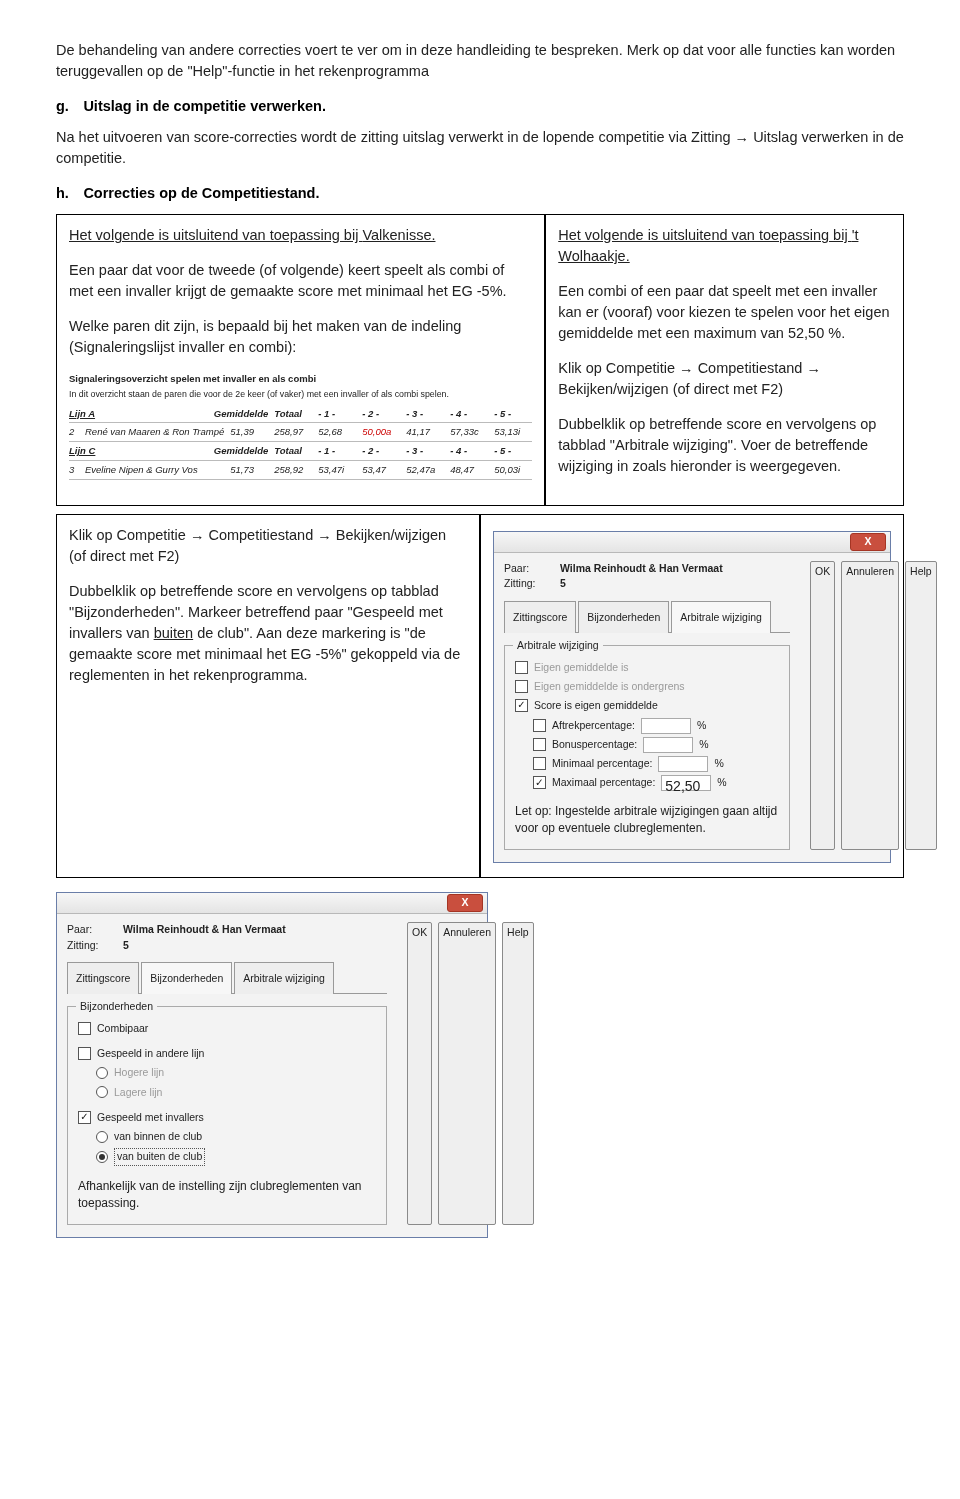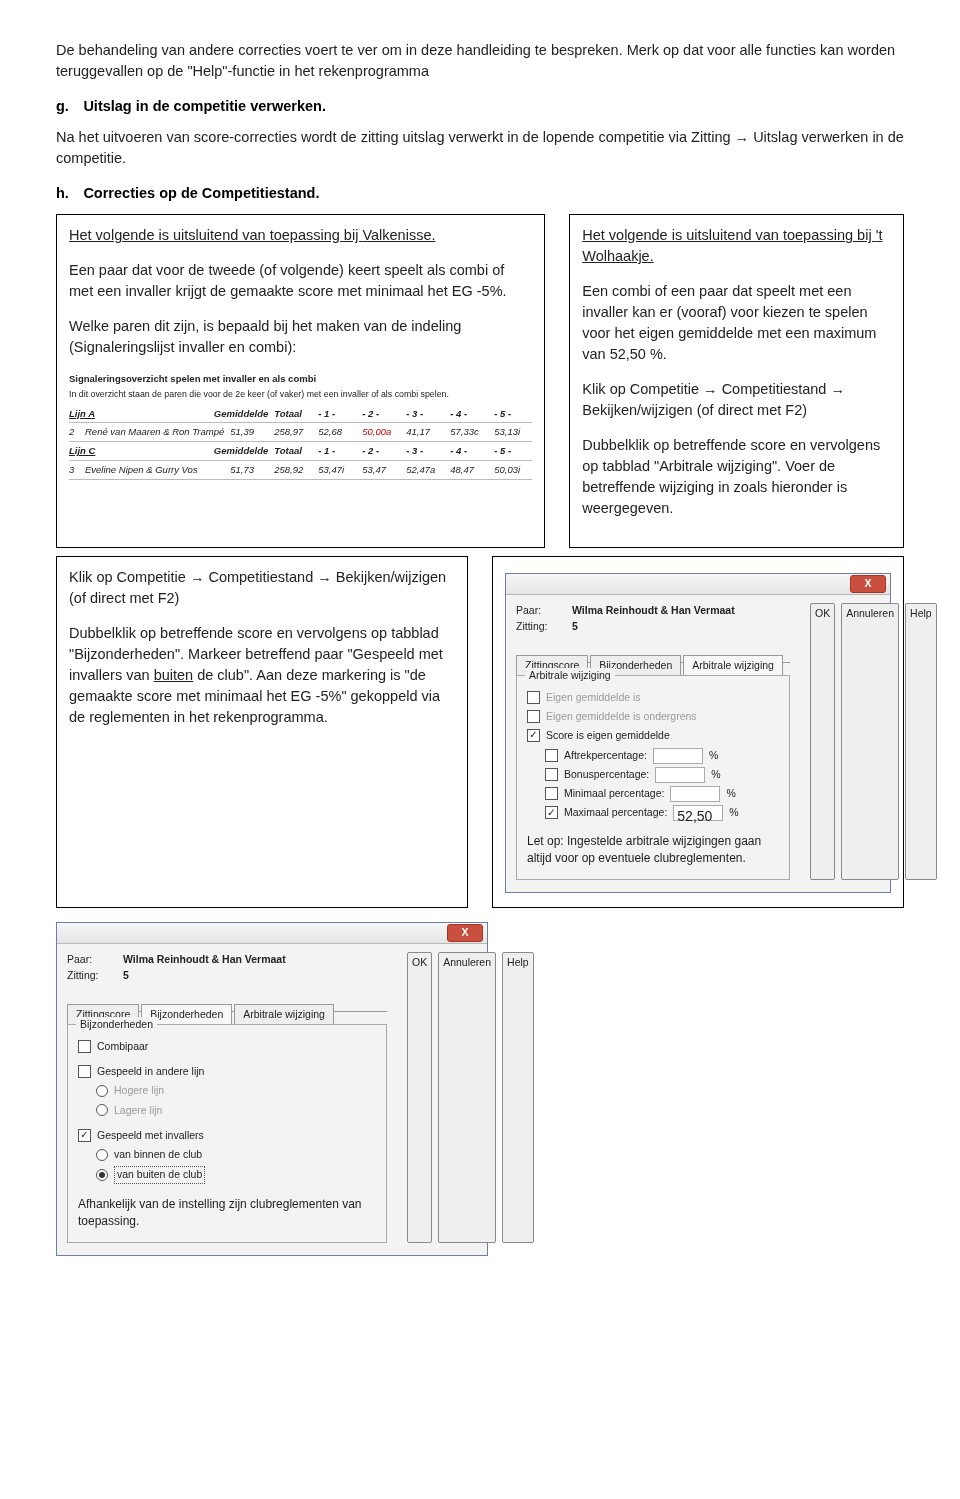--- a/index.html
+++ b/index.html
@@ -13,21 +13,20 @@
     background: #fff;
   }
   p { margin: 0 0 14px 0; }
   .sec-head {
     color: #000000;
     font-weight: bold;
     margin: 14px 0 10px 0;
   }
   .cols {
     display: flex;
-    gap: 24px;
     margin-top: 8px;
     justify-content: center;
   }
   .col {
     flex: 1;
     border: 1px solid #000;
     padding: 10px 12px 14px 12px;
   }
   .u { text-decoration: underline; }
   .img-frame {
@@ -71,26 +70,26 @@
     text-align: center;
     border-radius: 2px;
   }
   .tabs {
     display: flex;
     gap: 2px;
     margin-top: 8px;
     border-bottom: 1px solid #999;
   }
   .tab {
-    padding: 2px 8px;
+    padding: 8px 8px;
     border: 1px solid #999;
     border-bottom: none;
     background: #eee;
     position: relative;
-    top: 13px;
+    top: 1px;
   }
   .tab.active { background: #f7f7f7; }
   .groupbox {
     border: 1px solid #aaa;
     margin-top: 12px;
     padding: 10px 10px 12px 10px;
     position: relative;
   }
   .group-label {
     position: absolute;

